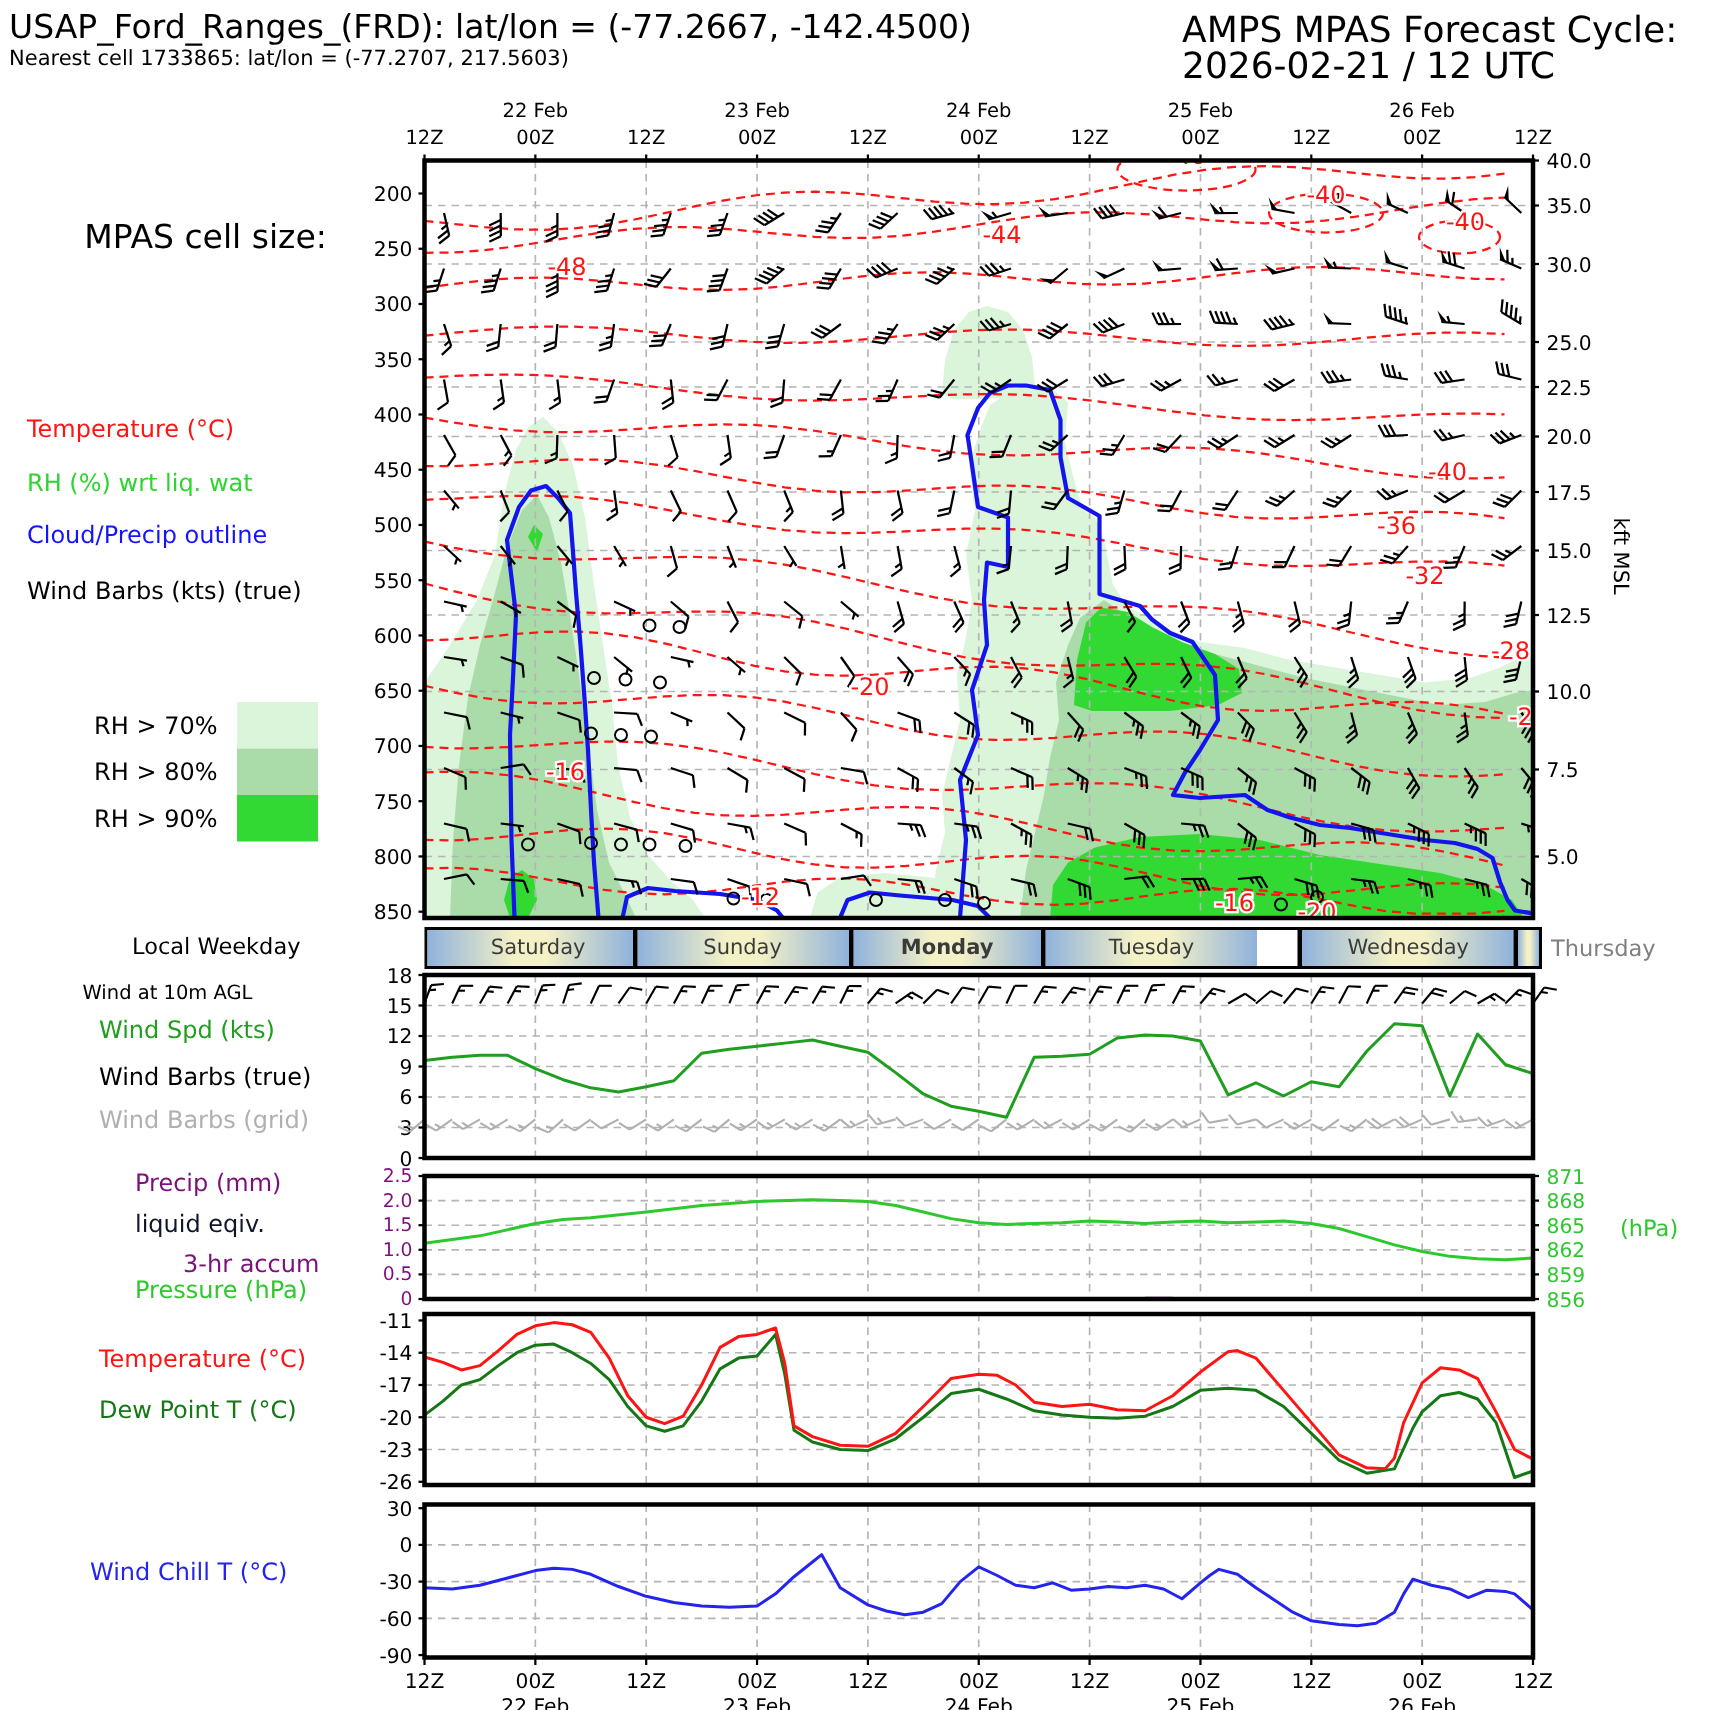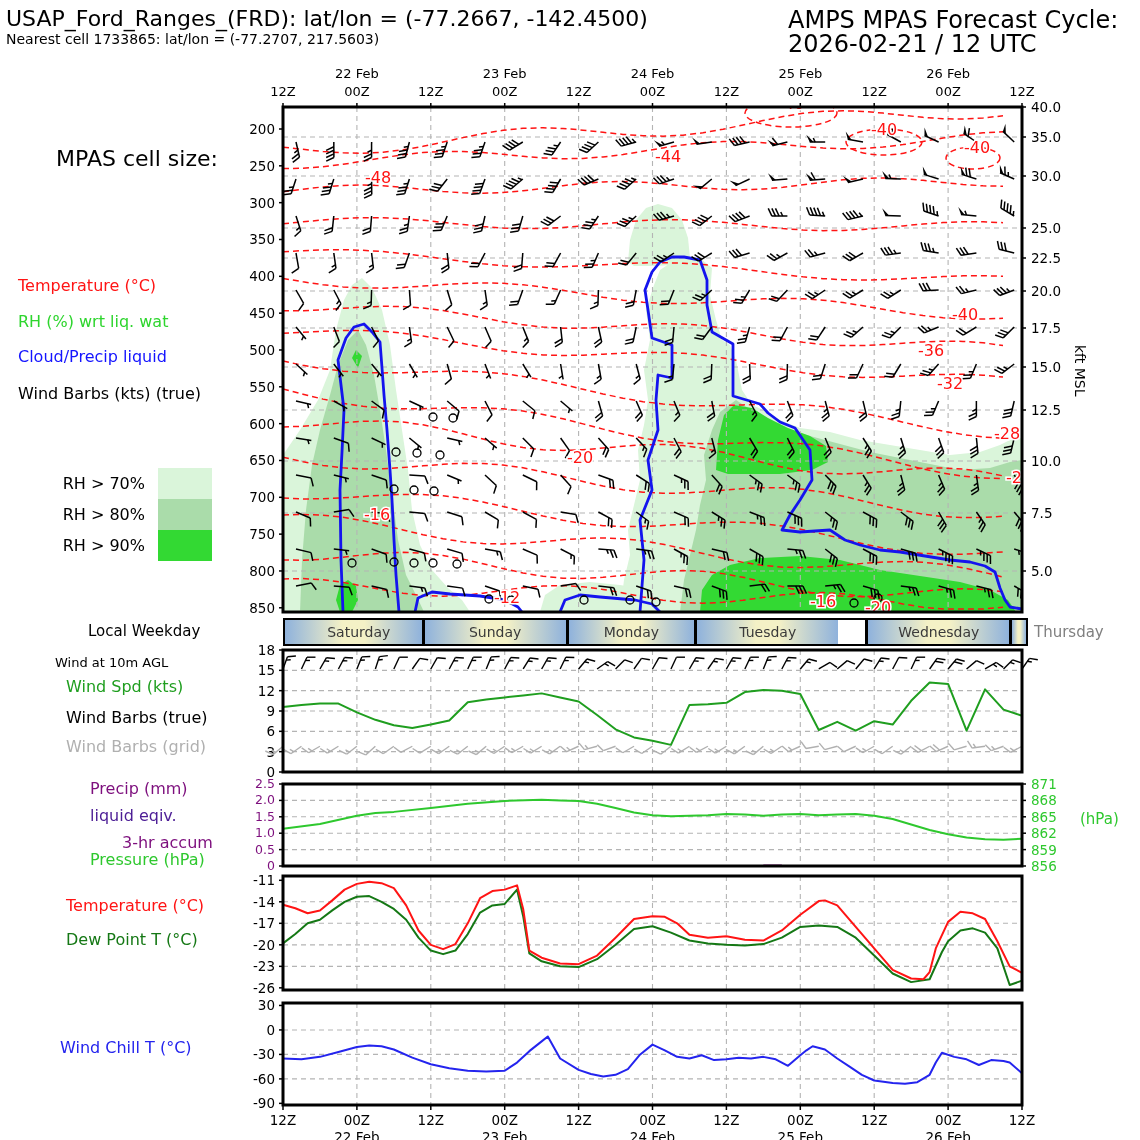--- a/index.html
+++ b/index.html
@@ -2155,48 +2155,48 @@
 
   <div class="abs hdr1" style="left:6px;top:6px;">USAP_Ford_Ranges_(FRD): lat/lon = (-77.2667, -142.4500)</div>
   <div class="abs hdr2" style="left:6px;top:31px;">Nearest cell 1733865: lat/lon = (-77.2707, 217.5603)</div>
   <div class="abs hdrR" style="left:788px;top:6px;">AMPS MPAS Forecast Cycle:</div>
   <div class="abs hdrR" style="left:788px;top:30px;">2026-02-21 / 12 UTC</div>
 
   <div class="abs cell1" style="left:22px;top:118px;width:230px;text-align:center;">MPAS cell size:</div>
 
   <div class="abs legend" style="left:18px;top:276px;color:#ff1414;">Temperature (°C)</div>
   <div class="abs legend" style="left:18px;top:312px;color:#2ed52e;">RH (%) wrt liq. wat</div>
-  <div class="abs legend" style="left:18px;top:347px;color:#1414ff;">Cloud/Precip liquid</div>
+  <div class="abs legend" style="left:18px;top:347px;color:#1414ff;">Cloud/Precip outline</div>
   <div class="abs legend" style="left:18px;top:384px;color:#000;">Wind Barbs (kts) (true)</div>
 
   <div class="abs legend" style="left:40px;top:474px;width:105px;text-align:right;">RH &gt; 70%</div>
   <div class="abs legend" style="left:40px;top:505px;width:105px;text-align:right;">RH &gt; 80%</div>
   <div class="abs legend" style="left:40px;top:536px;width:105px;text-align:right;">RH &gt; 90%</div>
   <div class="abs" style="left:158px;top:468px;width:54px;height:31px;background:#daf5da;"></div>
   <div class="abs" style="left:158px;top:499px;width:54px;height:31px;background:#aadcaa;"></div>
   <div class="abs" style="left:158px;top:530px;width:54px;height:31px;background:#33d933;"></div>
 
   <div class="abs" style="left:88px;top:622px;font-size:15px;">Local Weekday</div>
   <div id="weekdaybar">
       <div class="daycell" style="width: 140px; padding-left: 11px;">Saturday</div>
       <div class="daycell" style="width: 148px;">Sunday</div>
-      <div class="daycell" style="width: 132px;">Monday</div>
+      <div class="daycell" style="width: 132px; font-weight: bold;">Monday</div>
       <div class="daycell" style="width: 148px;">Tuesday</div>
       <div class="daycell" style="width: 148px; margin-left: 27px;">Wednesday</div>
       <div class="daycell" style="width: 17px;"></div>
     </div>
   <div class="abs" style="left:1034px;top:623px;font-size:15px;color:#808080;">Thursday</div>
 
   <div class="abs small" style="left:55px;top:655px;">Wind at 10m AGL</div>
   <div class="abs plabel" style="left:66px;top:677px;color:#1f9e1f;">Wind Spd (kts)</div>
   <div class="abs plabel" style="left:66px;top:708px;">Wind Barbs (true)</div>
   <div class="abs plabel" style="left:66px;top:737px;color:#b0b0b0;">Wind Barbs (grid)</div>
 
   <div class="abs plabel" style="left:90px;top:779px;color:#7d0f7d;">Precip (mm)</div>
-  <div class="abs plabel" style="left:90px;top:806px;color:#4c1d95;">liquid eqiv.</div>
+  <div class="abs plabel" style="left:90px;top:806px;color:#0f172a;">liquid eqiv.</div>
   <div class="abs plabel" style="left:90px;top:833px;color:#7d0f7d;margin-left:32px;">3-hr accum</div>
   <div class="abs plabel" style="left:90px;top:850px;color:#2ec82e;">Pressure (hPa)</div>
   <div class="abs plabel" style="left:1080px;top:810px;color:#2ec82e;font-size:15px;">(hPa)</div>
 
   <div class="abs plabel" style="left:66px;top:896px;color:#ff1414;">Temperature (°C)</div>
   <div class="abs plabel" style="left:66px;top:930px;color:#157815;">Dew Point T (°C)</div>
   <div class="abs plabel" style="left:60px;top:1038px;color:#2424ee;">Wind Chill T (°C)</div>
 
   <div class="abs" style="left:1088px;top:345px;font-size:14px;transform:rotate(90deg);transform-origin:left top;">kft MSL</div>
 </div>

